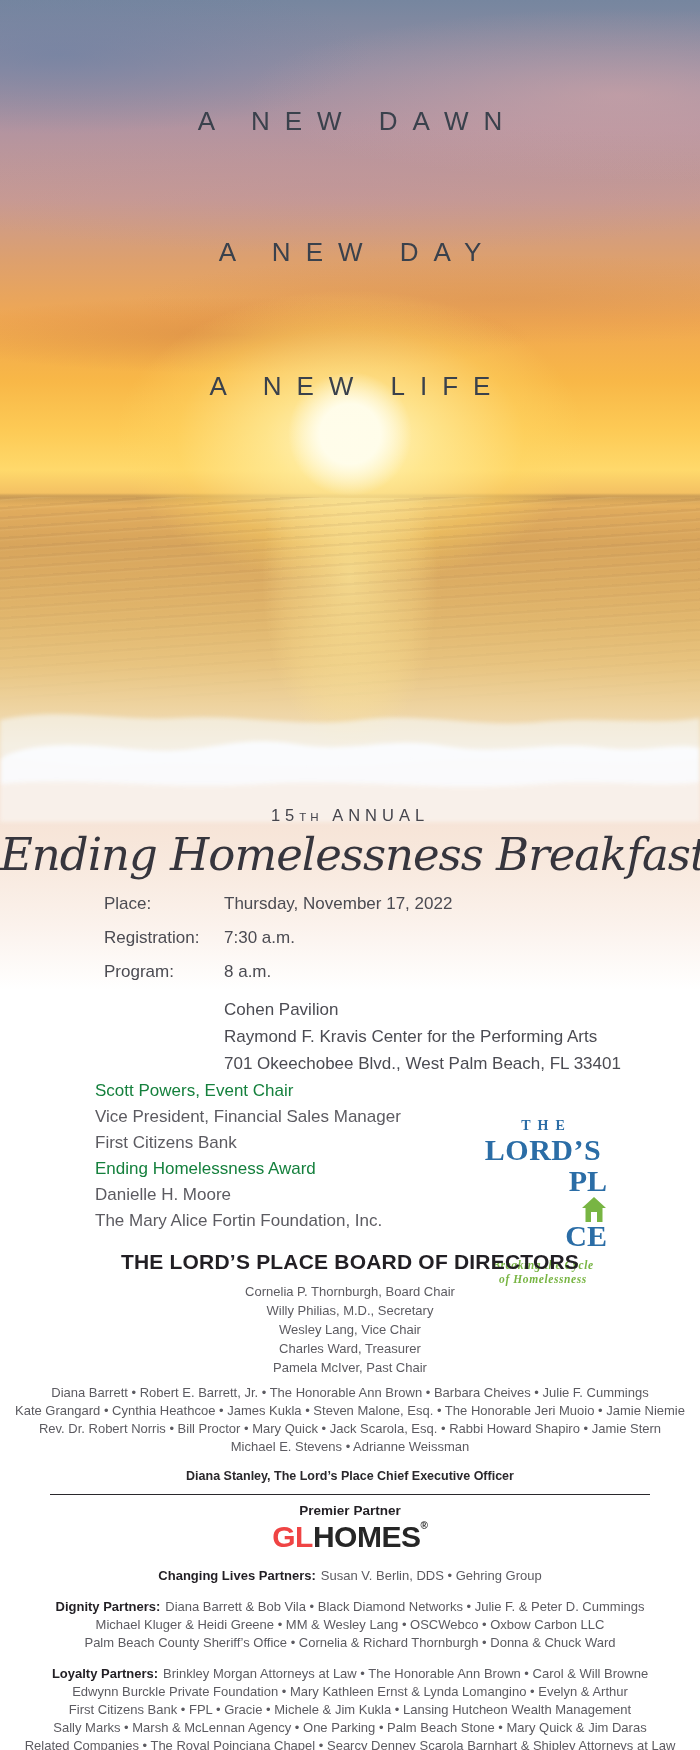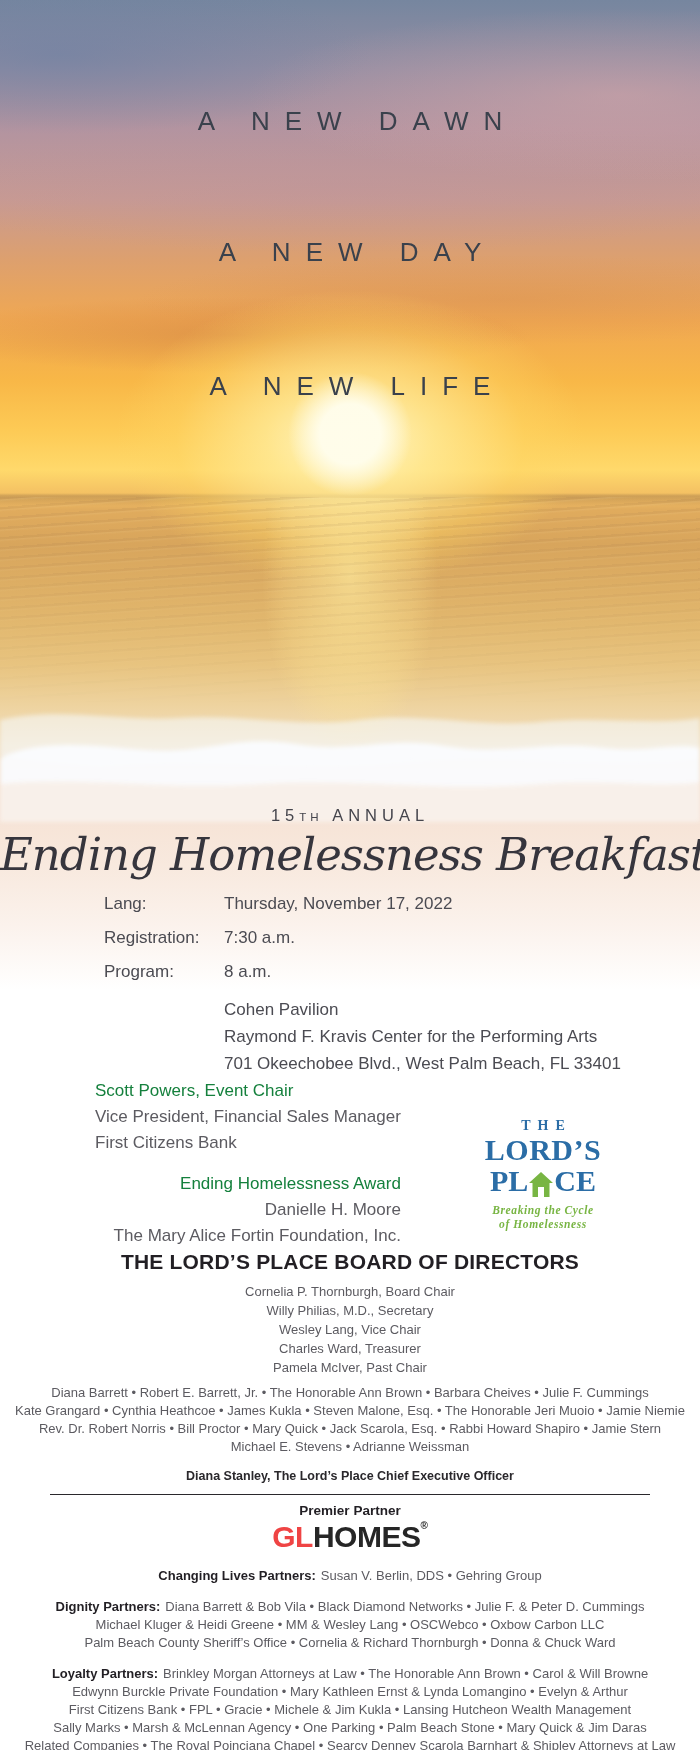--- a/index.html
+++ b/index.html
@@ -59,27 +59,27 @@
     color:#36353d;letter-spacing:-1px;white-space:nowrap;
   }
   
   .details{position:absolute;top:894px;left:104px;font-size:17px;color:#4b4b52;}
   .detail-row{display:flex;margin-bottom:14px;}
   .detail-label{width:120px;flex:0 0 120px;}
   .venue{margin-left:120px;line-height:27px;margin-top:10px;}
   
   .chair-award{position:absolute;top:1078px;left:95px;font-size:17px;color:#5c5b61;line-height:26px;}
   .ca-bold{font-weight:normal;color:#15803d;}
-  .award-group{margin-top:15px;text-align:right;}
+  .award-group{margin-top:0;}
   
   .tlp{position:absolute;top:1119px;left:479px;width:128px;text-align:center;
        font-family:"Liberation Serif",serif;font-weight:bold;line-height:1;}
   .tlp-the{font-size:14px;letter-spacing:7px;padding-left:7px;margin-bottom:2px;}
   .tlp-lords{font-size:30px;letter-spacing:0.5px;margin-bottom:1px;}
-  .tlp-place{font-size:30px;display:flex;align-items:flex-end;justify-content:center;}
+  .tlp-place{font-size:30px;display:flex;align-items:flex-end;justify-content:center;flex-direction:column;}
   .tlp-house{position:relative;top:1px;margin:0 1px;}
   .tlp-tagline{font-family:"Liberation Serif",serif;font-style:italic;font-weight:bold;
     font-size:11.5px;line-height:14px;margin-top:7px;letter-spacing:0.6px;}
   
   .lower{position:absolute;top:1250px;left:0;width:700px;text-align:center;
          font-size:13px;color:#5c5b61;}
   .board-heading{font-size:21px;font-weight:bold;color:#221f24;letter-spacing:0.2px;}
   .officers{width:490px;margin:10px auto 0;display:grid;grid-template-columns:1fr;row-gap:4px;}
   .officer-center{margin-top:4px;}
   .members{margin-top:9px;line-height:18px;}
@@ -111,21 +111,21 @@
     <div class="hero-line hero-2">A NEW DAY</div>
     <div class="hero-line hero-3">A NEW LIFE</div>
   </div>
 
   <div class="annual"><span>15</span><span class="th">TH</span>&nbsp;<span>ANNUAL</span></div>
 
   <div class="script-title">Ending Homelessness Breakfast</div>
 
   <div class="details">
     <div class="detail-row">
-      <span class="detail-label">Lang:</span>
+      <span class="detail-label">Place:</span>
       <span>Thursday, November 17, 2022</span>
     </div>
     <div class="detail-row">
       <span class="detail-label">Registration:</span>
       <span>7:30 a.m.</span>
     </div>
     <div class="detail-row">
       <span class="detail-label">Program:</span>
       <span>8 a.m.</span>
     </div>

